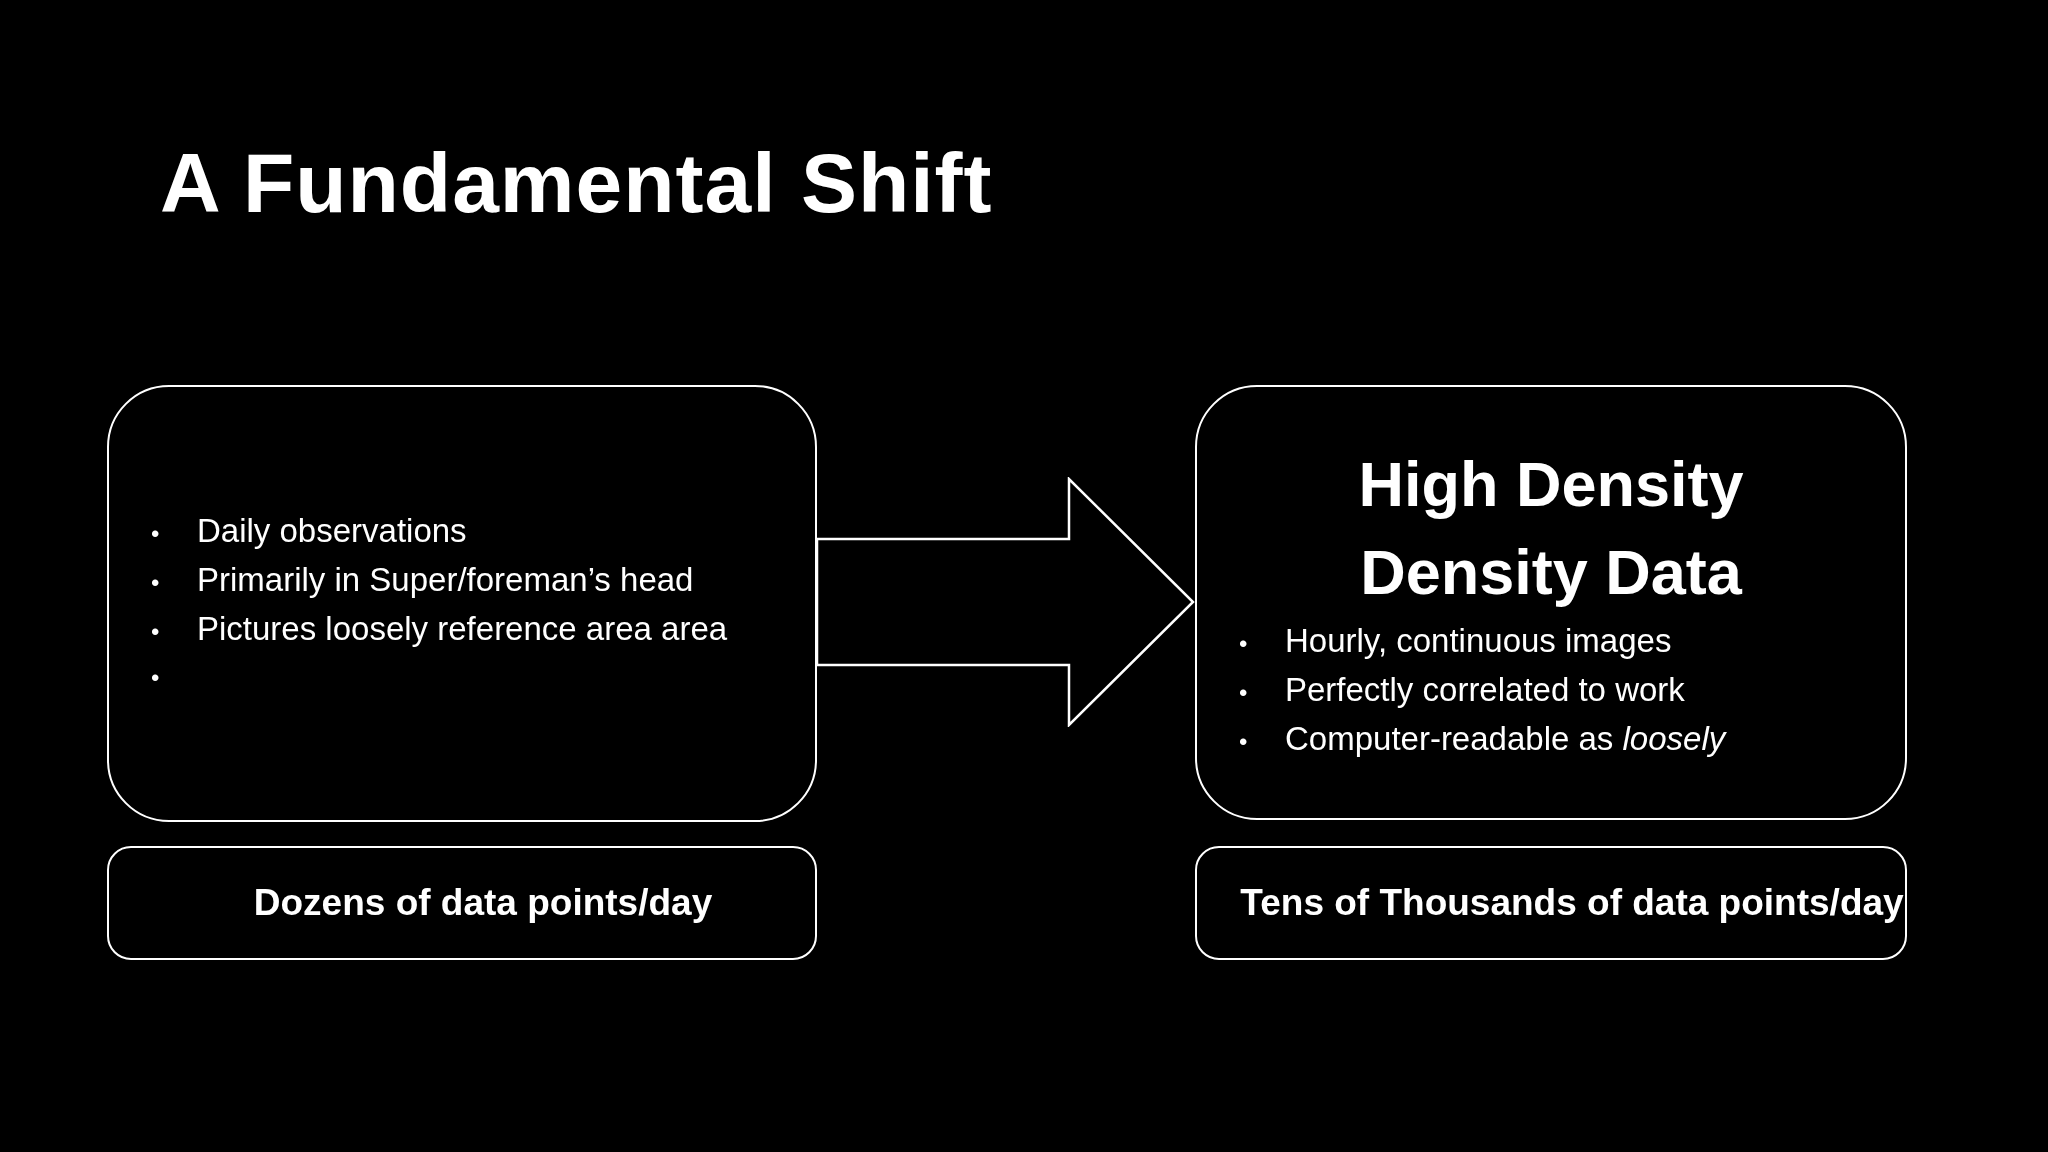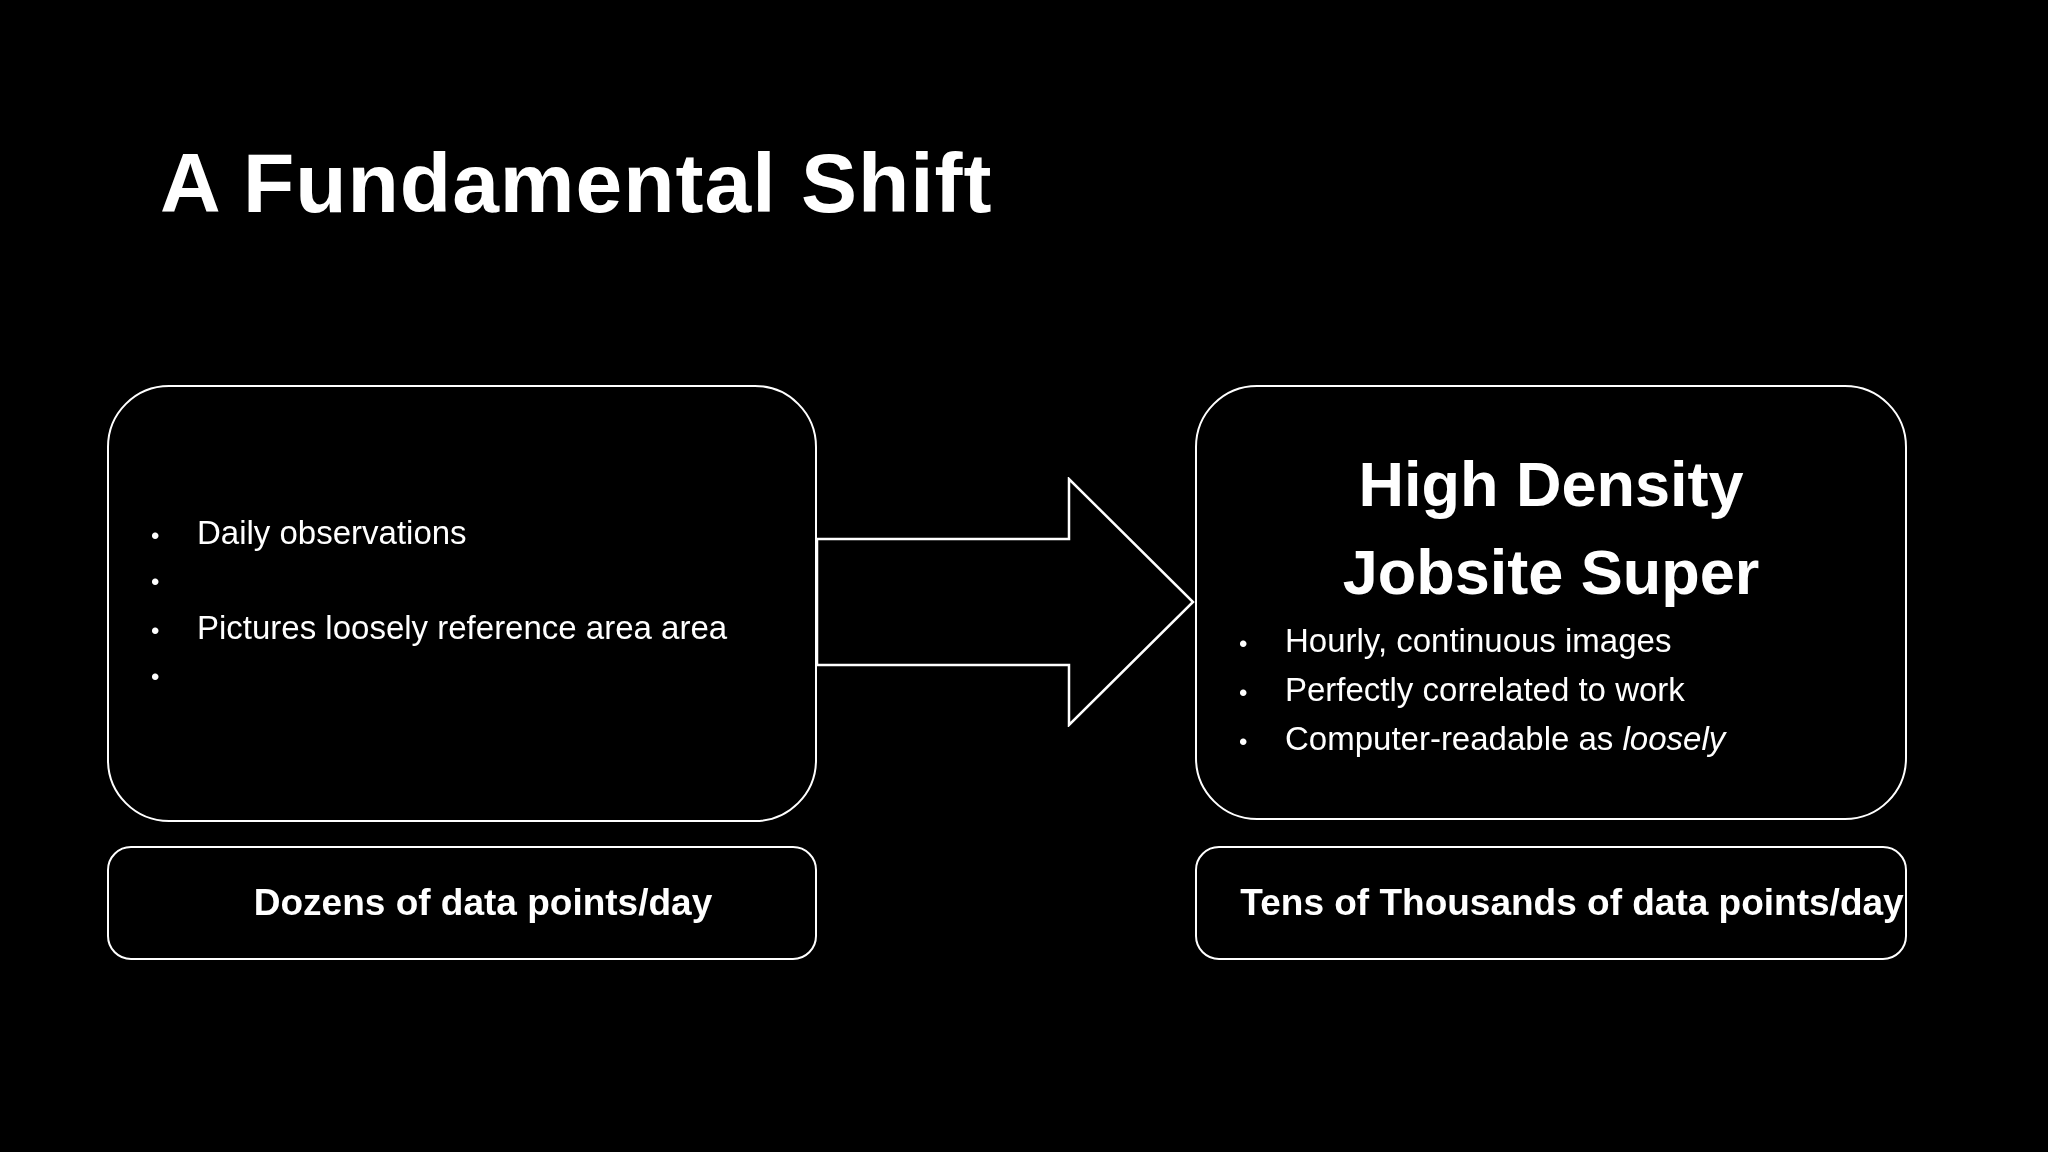--- a/index.html
+++ b/index.html
@@ -96,41 +96,42 @@
   <h1 class="title">A Fundamental Shift</h1>
 
   <div class="box box-left">
     <ul class="bullets">
       <li>
         <span class="dot">•</span>
         <span class="txt">Daily observations</span>
       </li>
       <li>
         <span class="dot">•</span>
+        <span class="txt">Primarily in Super/foreman’s head</span>
       </li>
       <li>
         <span class="dot">•</span>
         <span class="txt">Pictures loosely reference area area</span>
       </li>
       <li>
         <span class="dot">•</span>
       </li>
     </ul>
   </div>
 
   <div class="arrow-wrap">
     <svg width="378" height="250" viewBox="0 0 378 250" xmlns="http://www.w3.org/2000/svg">
       <polygon points="0,62 252,62 252,2 376,125 252,248 252,188 0,188" fill="none" stroke="#ffffff" stroke-width="2.5" stroke-linejoin="miter"></polygon>
     </svg>
   </div>
 
   <div class="box box-right">
     <div class="box-heading">
       <div>High Density</div>
-      <div>Jobsite Super</div>
+      <div>Density Data</div>
     </div>
     <ul class="bullets">
       <li>
         <span class="dot">•</span>
         <span class="txt">Hourly, continuous images</span>
       </li>
       <li>
         <span class="dot">•</span>
         <span class="txt">Perfectly correlated to work</span>
       </li>

